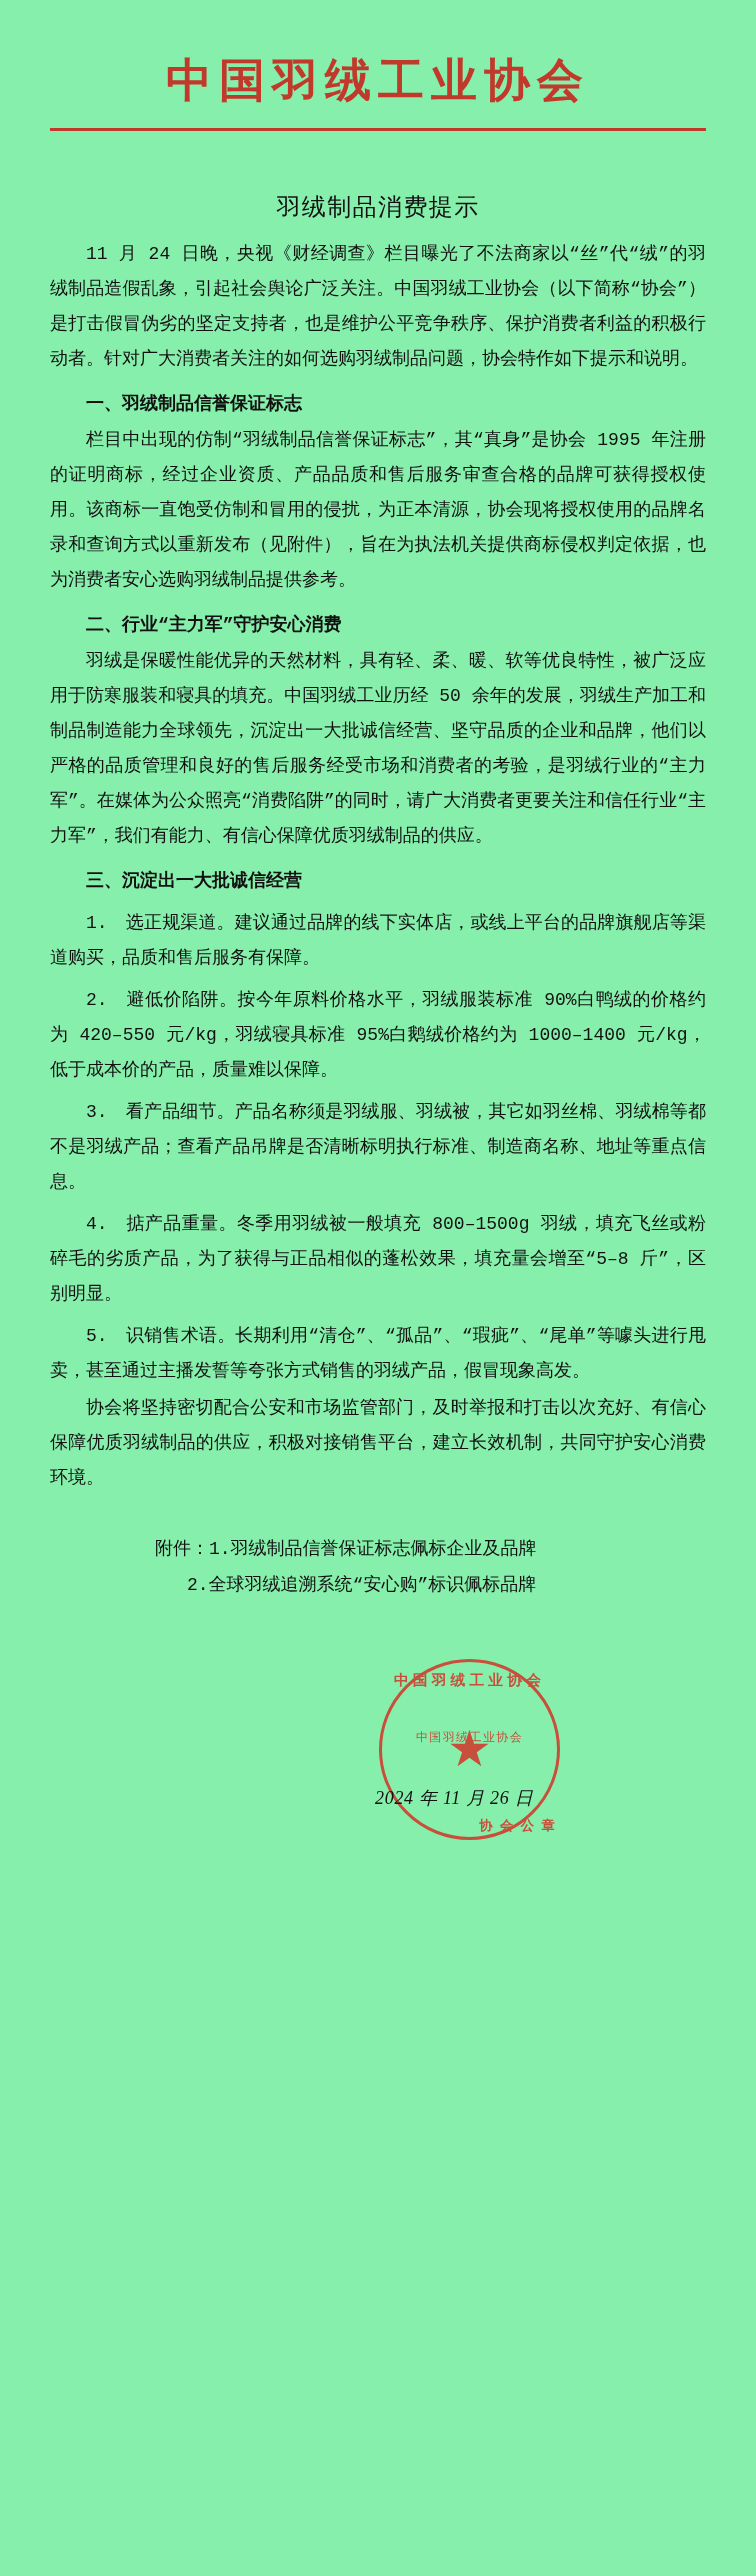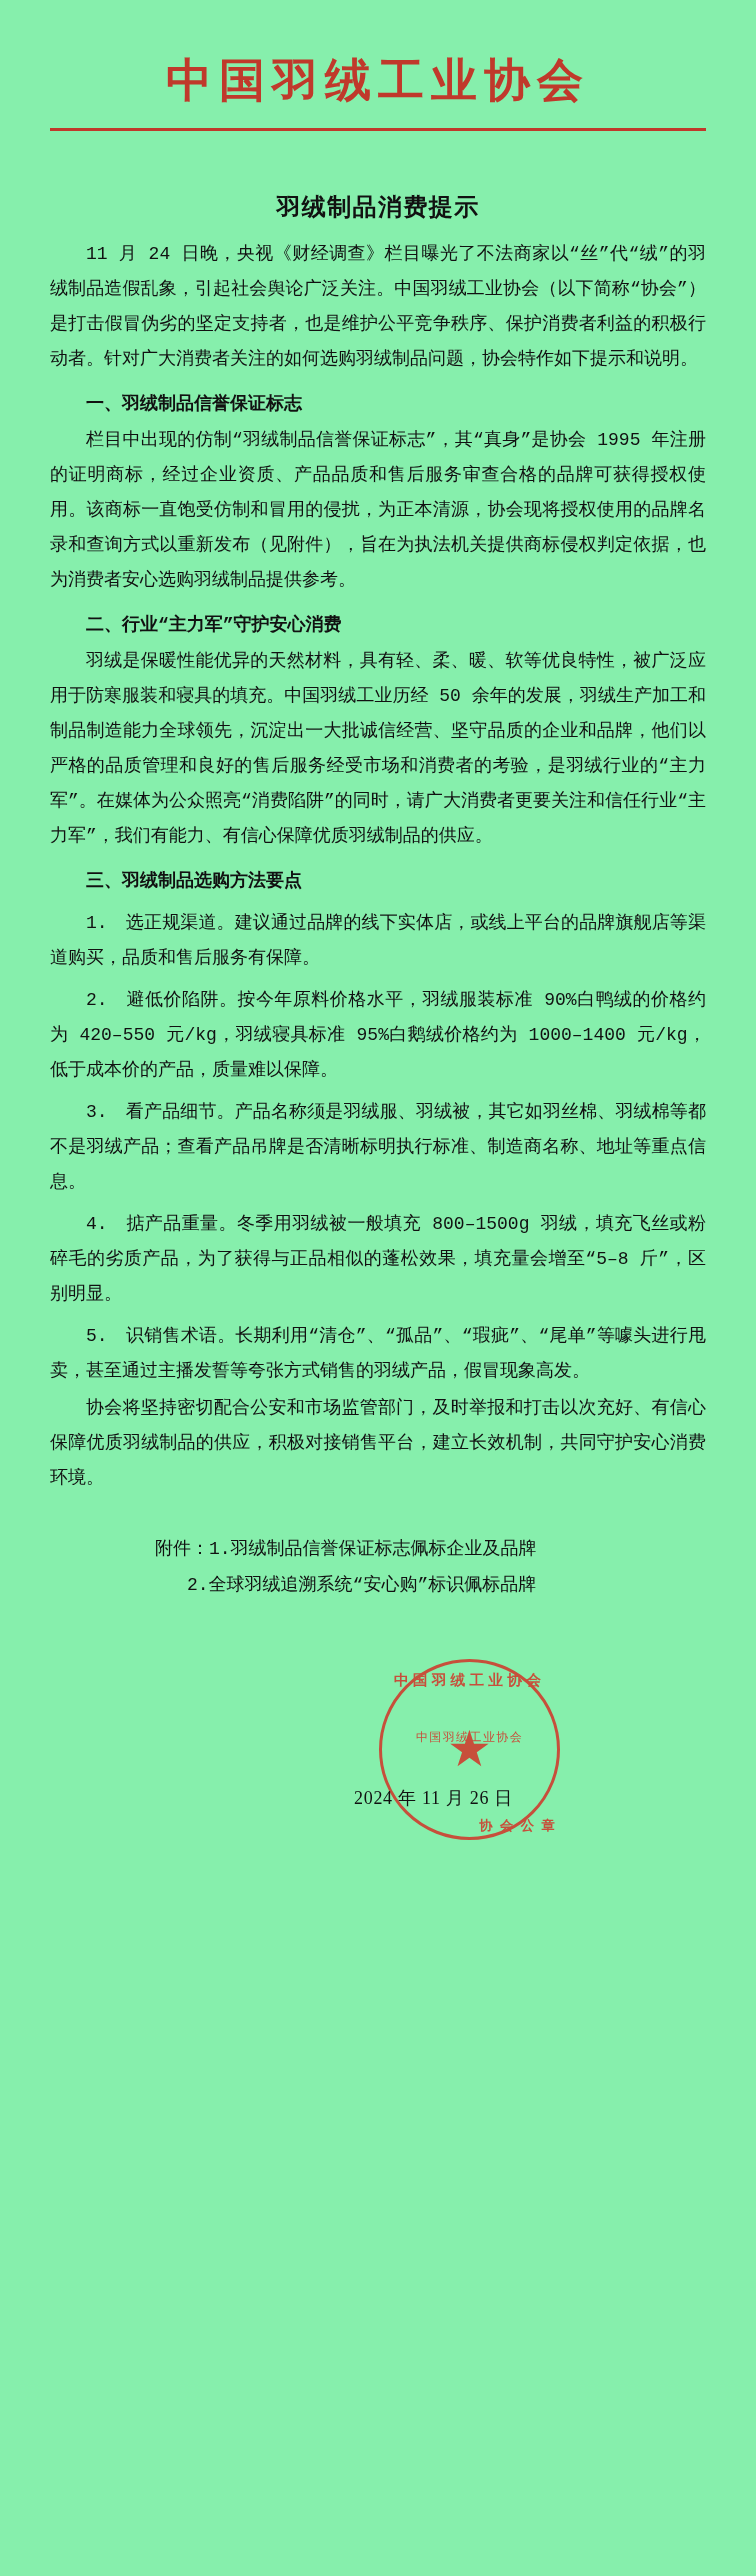--- a/index.html
+++ b/index.html
@@ -36,21 +36,21 @@
   }
   .letterhead-rule {
     margin: 21px 0 0 0;
     height: 3.5px;
     background: #c0392b;
     width: 100%;
   }
   .doc-title {
     text-align: center;
     font-size: 24px;
-    font-weight: bold;
+    font-weight: normal;
     margin-top: 60px;
     margin-bottom: 7px;
     letter-spacing: 1.4px;
     color: #111;
   }
   .body-text {
     margin-top: 14px;
     font-family: Liberation Mono, monospace;
   }
   p.para {
@@ -139,26 +139,27 @@
     position: absolute;
     width: 100%;
     top: 67px;
     text-align: center;
     color: #d03a2c;
     font-size: 12px;
     letter-spacing: 1.4px;
   }
   .date-line {
     position: absolute;
-    left: 304px;
+    left: 325px;
     top: 155px;
     font-size: 18px;
     color: #111;
     letter-spacing: 0.7px;
     white-space: nowrap;
+    font-style: italic;
   }
 </style>
 </head>
 <body>
 
 <div class="page">
 
   <div class="letterhead">
     <div class="letterhead-title">中国羽绒工业协会</div>
     <div class="letterhead-rule"></div>
@@ -169,21 +170,21 @@
   <div class="body-text">
 
     <p class="para">11 月 24 日晚，央视《财经调查》栏目曝光了不法商家以“丝”代“绒”的羽绒制品造假乱象，引起社会舆论广泛关注。中国羽绒工业协会（以下简称“协会”）是打击假冒伪劣的坚定支持者，也是维护公平竞争秩序、保护消费者利益的积极行动者。针对广大消费者关注的如何选购羽绒制品问题，协会特作如下提示和说明。</p>
 
     <p class="heading">一、羽绒制品信誉保证标志</p>
     <p class="para">栏目中出现的仿制“羽绒制品信誉保证标志”，其“真身”是协会 1995 年注册的证明商标，经过企业资质、产品品质和售后服务审查合格的品牌可获得授权使用。该商标一直饱受仿制和冒用的侵扰，为正本清源，协会现将授权使用的品牌名录和查询方式以重新发布（见附件），旨在为执法机关提供商标侵权判定依据，也为消费者安心选购羽绒制品提供参考。</p>
 
     <p class="heading">二、行业“主力军”守护安心消费</p>
     <p class="para">羽绒是保暖性能优异的天然材料，具有轻、柔、暖、软等优良特性，被广泛应用于防寒服装和寝具的填充。中国羽绒工业历经 50 余年的发展，羽绒生产加工和制品制造能力全球领先，沉淀出一大批诚信经营、坚守品质的企业和品牌，他们以严格的品质管理和良好的售后服务经受市场和消费者的考验，是羽绒行业的“主力军”。在媒体为公众照亮“消费陷阱”的同时，请广大消费者更要关注和信任行业“主力军”，我们有能力、有信心保障优质羽绒制品的供应。</p>
 
-    <p class="heading">三、羽绒制品选购方法要点</p>
+    <p class="heading">三、沉淀出一大批诚信经营</p>
     <p class="numbered">1.　选正规渠道。建议通过品牌的线下实体店，或线上平台的品牌旗舰店等渠道购买，品质和售后服务有保障。</p>
     <p class="numbered">2.　避低价陷阱。按今年原料价格水平，羽绒服装标准 90%白鸭绒的价格约为 420–550 元/kg，羽绒寝具标准 95%白鹅绒价格约为 1000–1400 元/kg，低于成本价的产品，质量难以保障。</p>
     <p class="numbered">3.　看产品细节。产品名称须是羽绒服、羽绒被，其它如羽丝棉、羽绒棉等都不是羽绒产品；查看产品吊牌是否清晰标明执行标准、制造商名称、地址等重点信息。</p>
     <p class="numbered">4.　掂产品重量。冬季用羽绒被一般填充 800–1500g 羽绒，填充飞丝或粉碎毛的劣质产品，为了获得与正品相似的蓬松效果，填充量会增至“5–8 斤”，区别明显。</p>
     <p class="numbered">5.　识销售术语。长期利用“清仓”、“孤品”、“瑕疵”、“尾单”等噱头进行甩卖，甚至通过主播发誓等夸张方式销售的羽绒产品，假冒现象高发。</p>
 
     <p class="para">协会将坚持密切配合公安和市场监管部门，及时举报和打击以次充好、有信心保障优质羽绒制品的供应，积极对接销售平台，建立长效机制，共同守护安心消费环境。</p>
 
     <div class="attach">
       <p class="attach-line">附件：1.羽绒制品信誉保证标志佩标企业及品牌</p>

